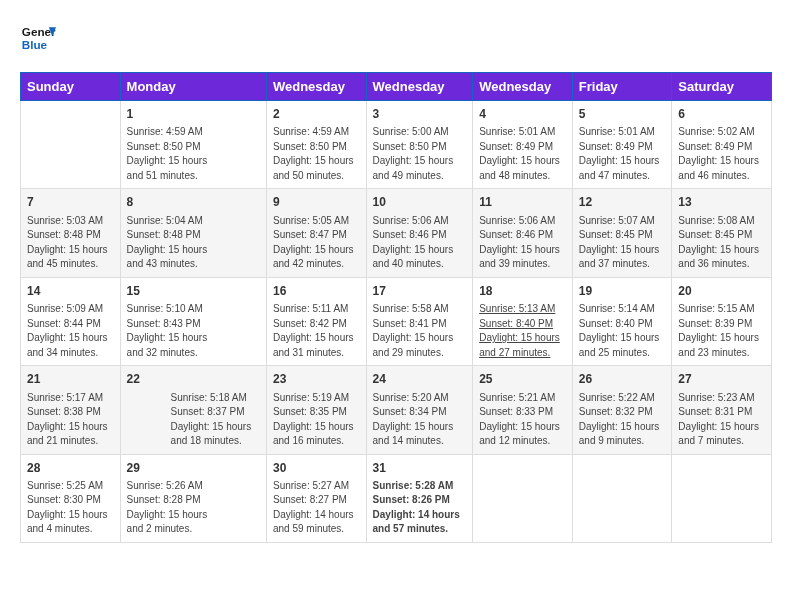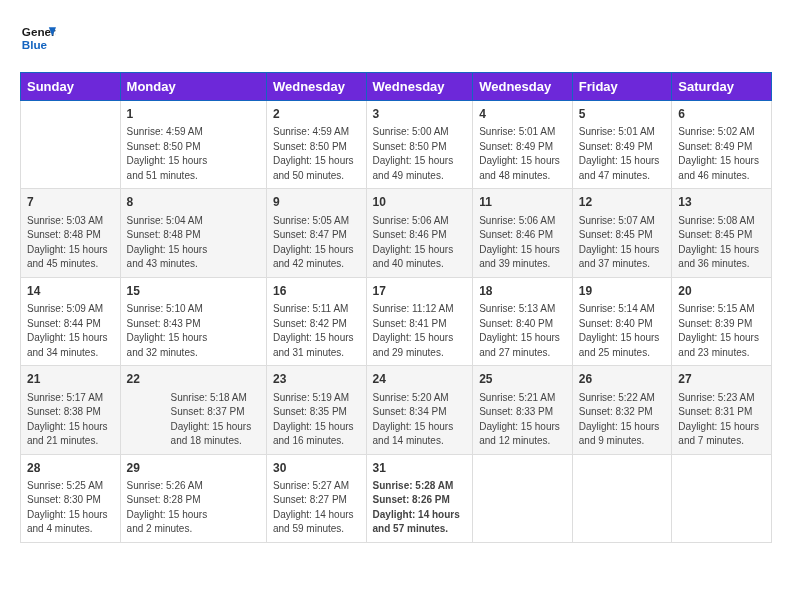--- a/index.html
+++ b/index.html
@@ -221,28 +221,28 @@
         </td>
         <td>
           <span class="day-num">16</span>
           <div class="cell-content" style="white-space: pre-line;">Sunrise: 5:11 AM
 Sunset: 8:42 PM
 Daylight: 15 hours
 and 31 minutes.</div>
         </td>
         <td>
           <span class="day-num">17</span>
-          <div class="cell-content" style="white-space: pre-line;">Sunrise: 11:12 AM
+          <div class="cell-content" style="white-space: pre-line;">Sunrise: 5:58 AM
 Sunset: 8:41 PM
 Daylight: 15 hours
 and 29 minutes.</div>
         </td>
         <td>
           <span class="day-num">18</span>
-          <div class="cell-content" style="white-space: pre-line;">Sunrise: 5:13 AM
+          <div class="cell-content" style="white-space: pre-line; text-decoration: underline;">Sunrise: 5:13 AM
 Sunset: 8:40 PM
 Daylight: 15 hours
 and 27 minutes.</div>
         </td>
         <td>
           <span class="day-num">19</span>
           <div class="cell-content" style="white-space: pre-line;">Sunrise: 5:14 AM
 Sunset: 8:40 PM
 Daylight: 15 hours
 and 25 minutes.</div>

